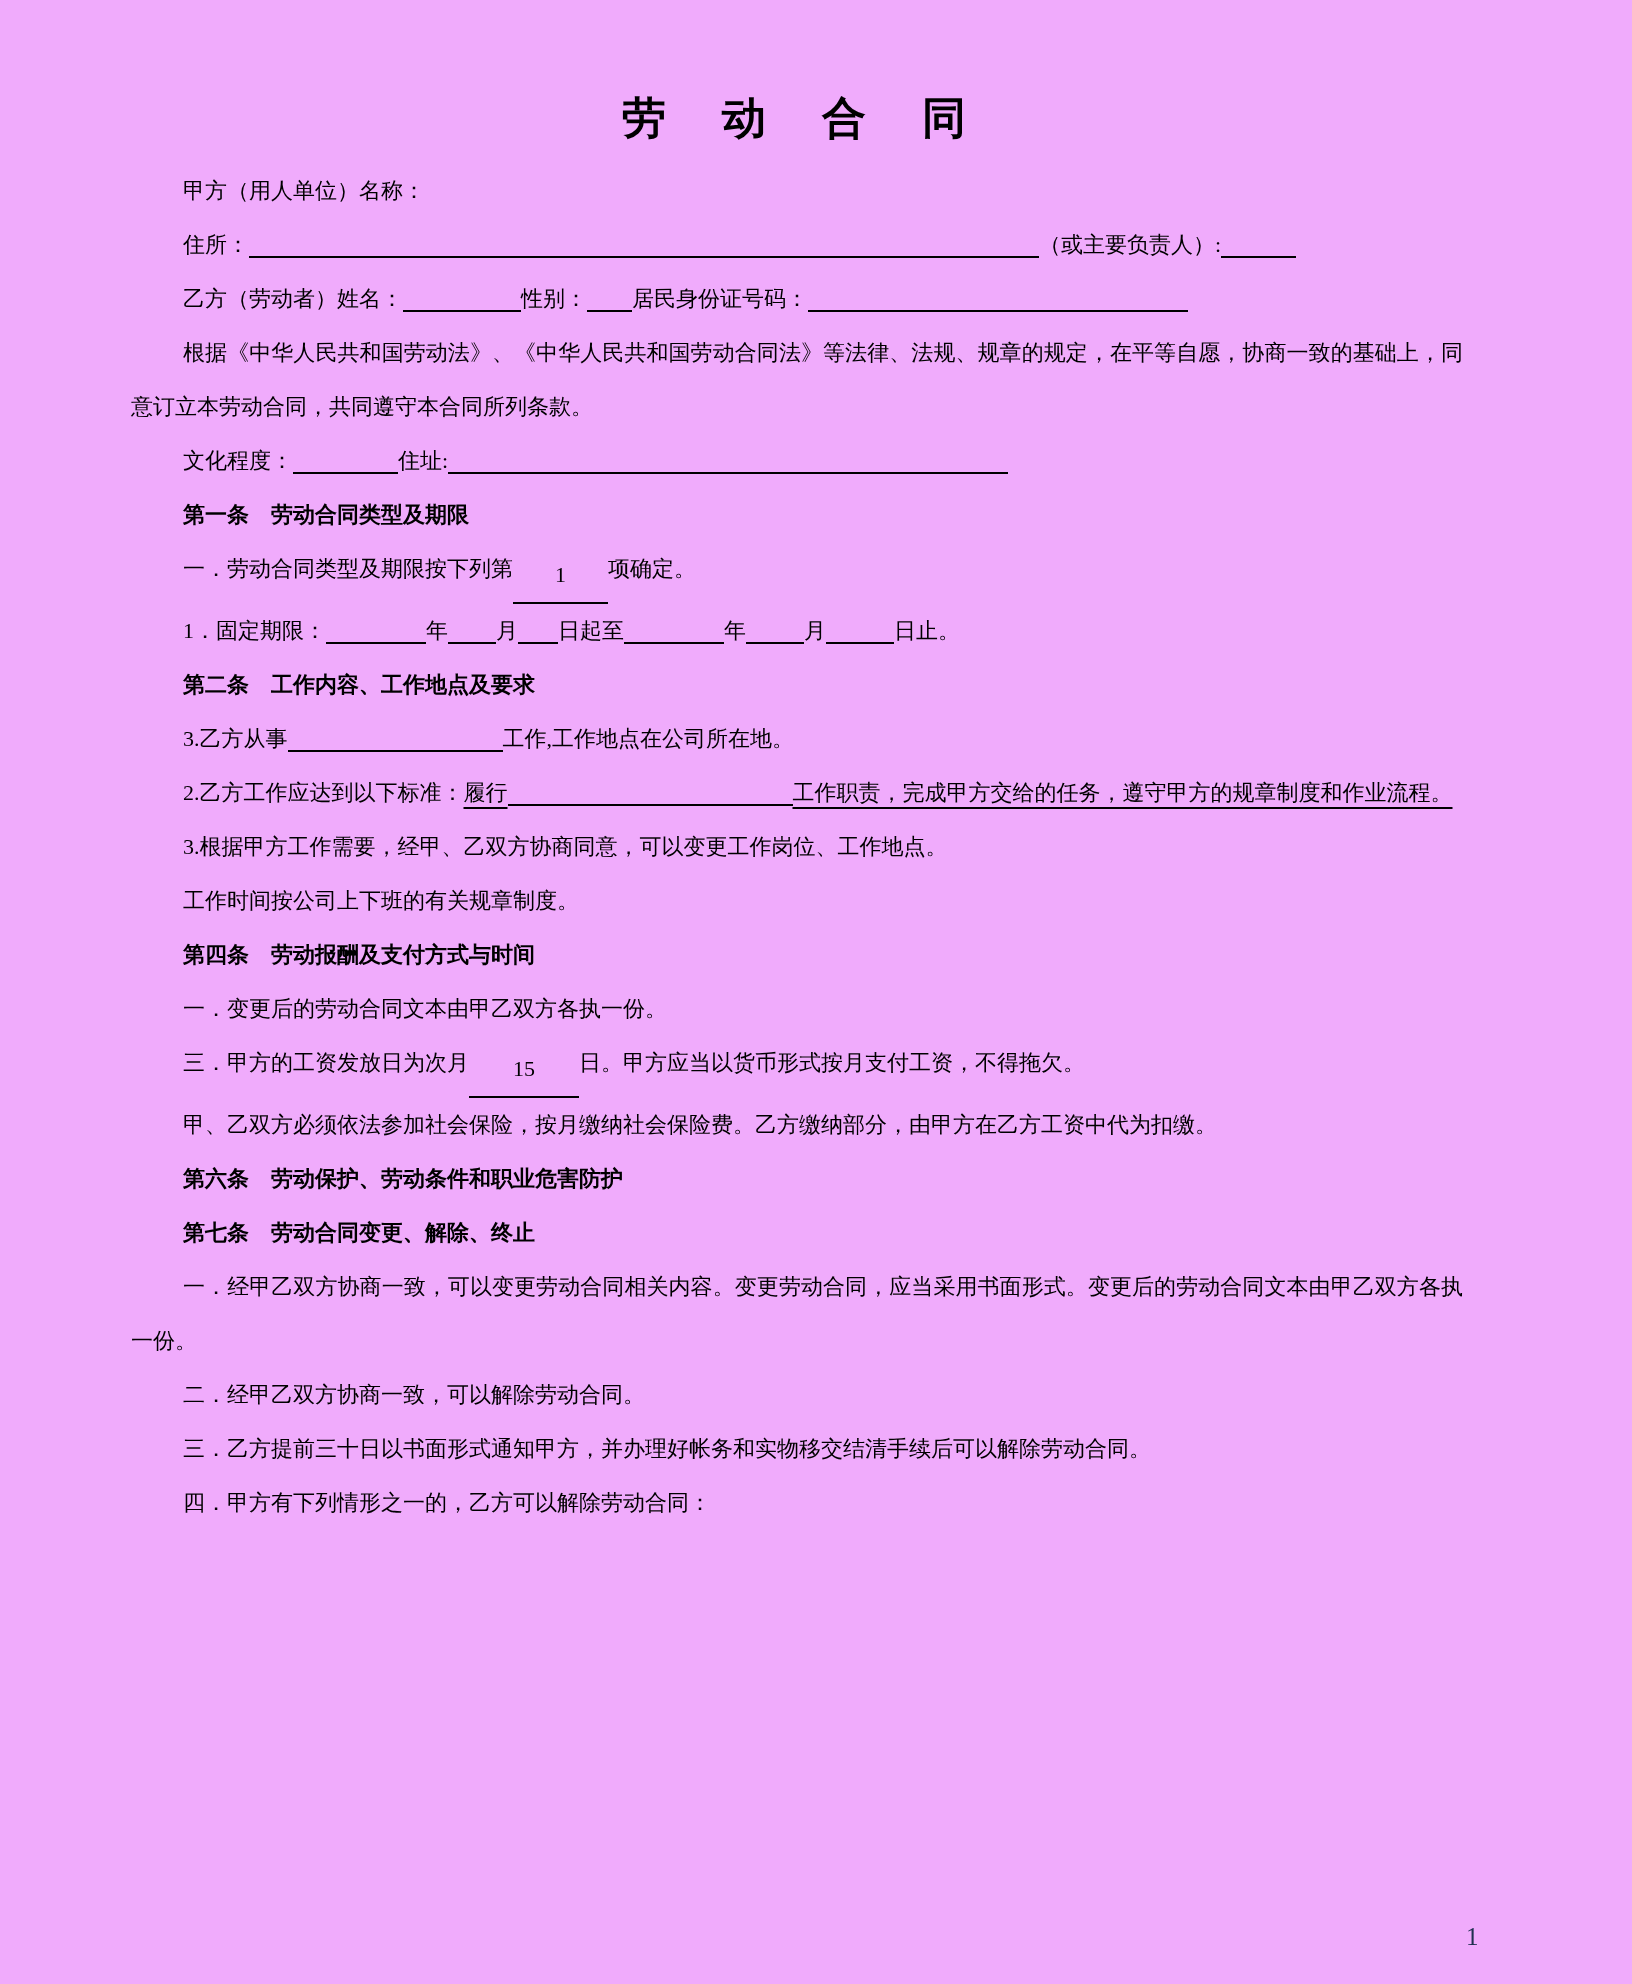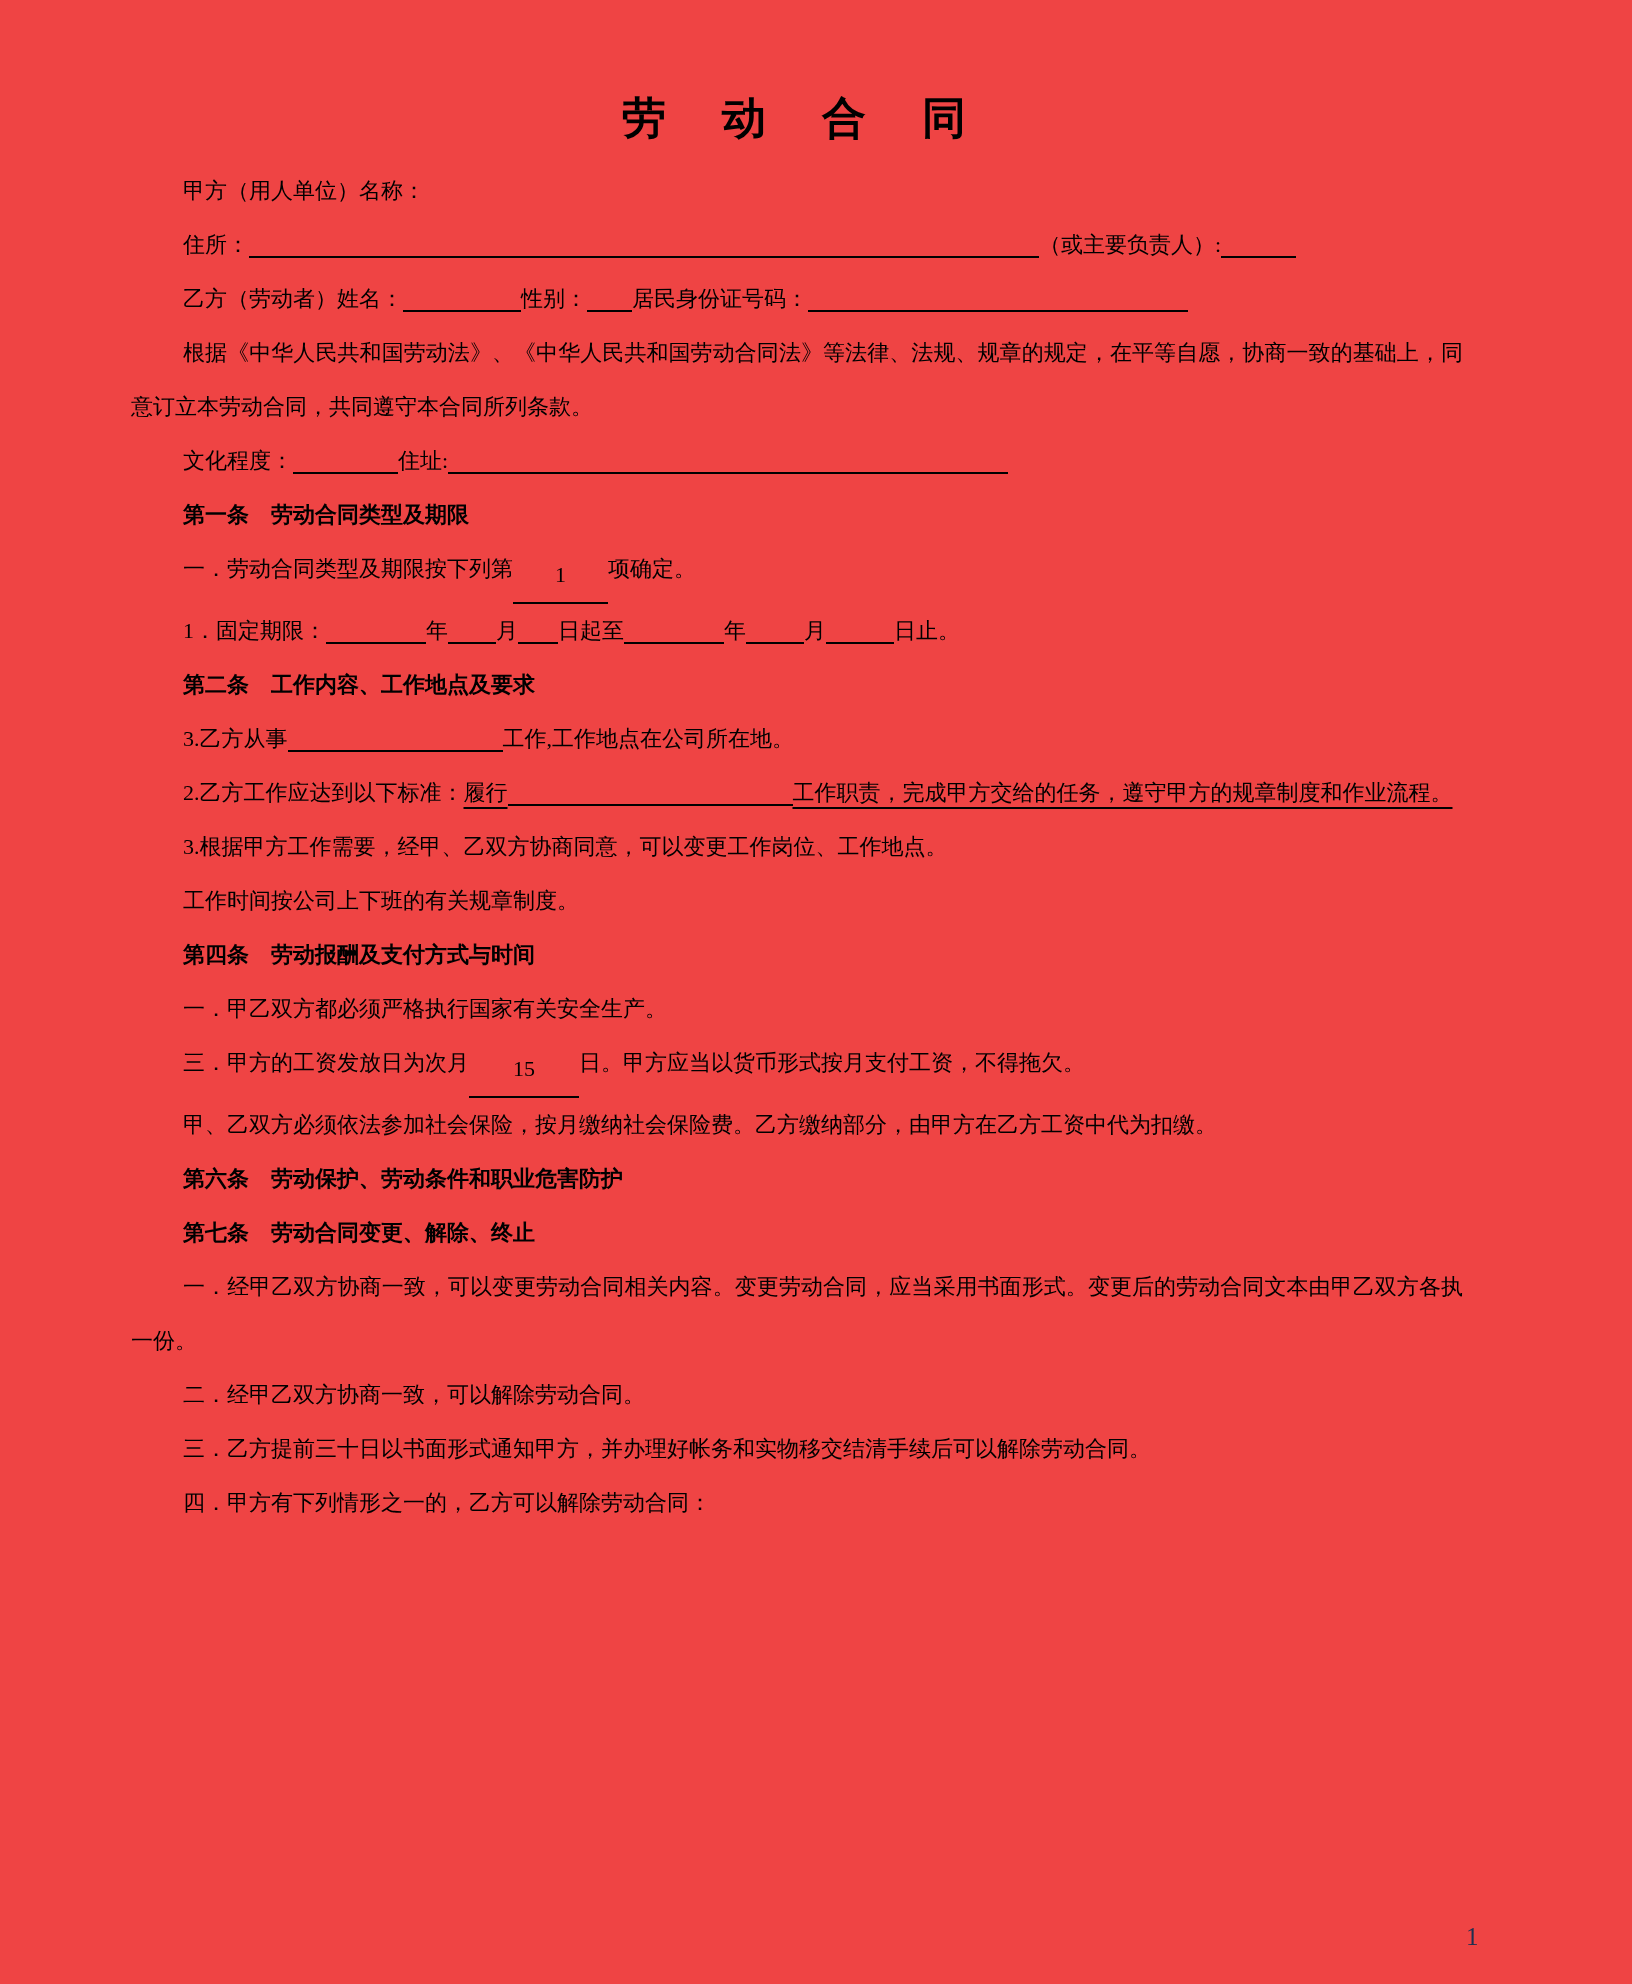--- a/index.html
+++ b/index.html
@@ -1,19 +1,19 @@
 <!DOCTYPE html>
 <html><head>
 <meta charset="utf-8">
 <style>
   html,body { margin:0; padding:0; background:#ffffff; }
   .page {
     position:relative;
     width:1632px; height:1984px;
-    background:#ef4444;
+    background:#f0abfc;
     color:#000000;
     font-family:"Liberation Serif", serif;
     overflow:hidden;
   }
   .content {
     position:absolute; left:131px; top:0;
     width:1332px;
   }
   .doc-title {
     margin:90px 0 16px 0;
@@ -95,21 +95,21 @@
 
     <p class="line"><span>2.乙方工作应达到以下标准：</span><span class="u">履行</span><span class="blank w285"></span><span class="u">工作职责，完成甲方交给的任务，遵守甲方的规章制度和作业流程。</span></p>
 
     <p class="line">3.根据甲方工作需要，经甲、乙双方协商同意，可以变更工作岗位、工作地点。</p>
 
 
     <p class="line">工作时间按公司上下班的有关规章制度。</p>
 
     <h2 class="heading">第四条　劳动报酬及支付方式与时间</h2>
 
-    <p class="line">一．甲乙双方都必须严格执行国家有关安全生产。</p>
+    <p class="line">一．变更后的劳动合同文本由甲乙双方各执一份。</p>
 
     <p class="line"><span>三．甲方的工资发放日为次月</span><span class="blank filled w110"><span>15</span></span><span>日。甲方应当以货币形式按月支付工资，不得拖欠。</span></p>
 
 
     <p class="line">甲、乙双方必须依法参加社会保险，按月缴纳社会保险费。乙方缴纳部分，由甲方在乙方工资中代为扣缴。</p>
 
     <h2 class="heading">第六条　劳动保护、劳动条件和职业危害防护</h2>
 
 
     <h2 class="heading">第七条　劳动合同变更、解除、终止</h2>

